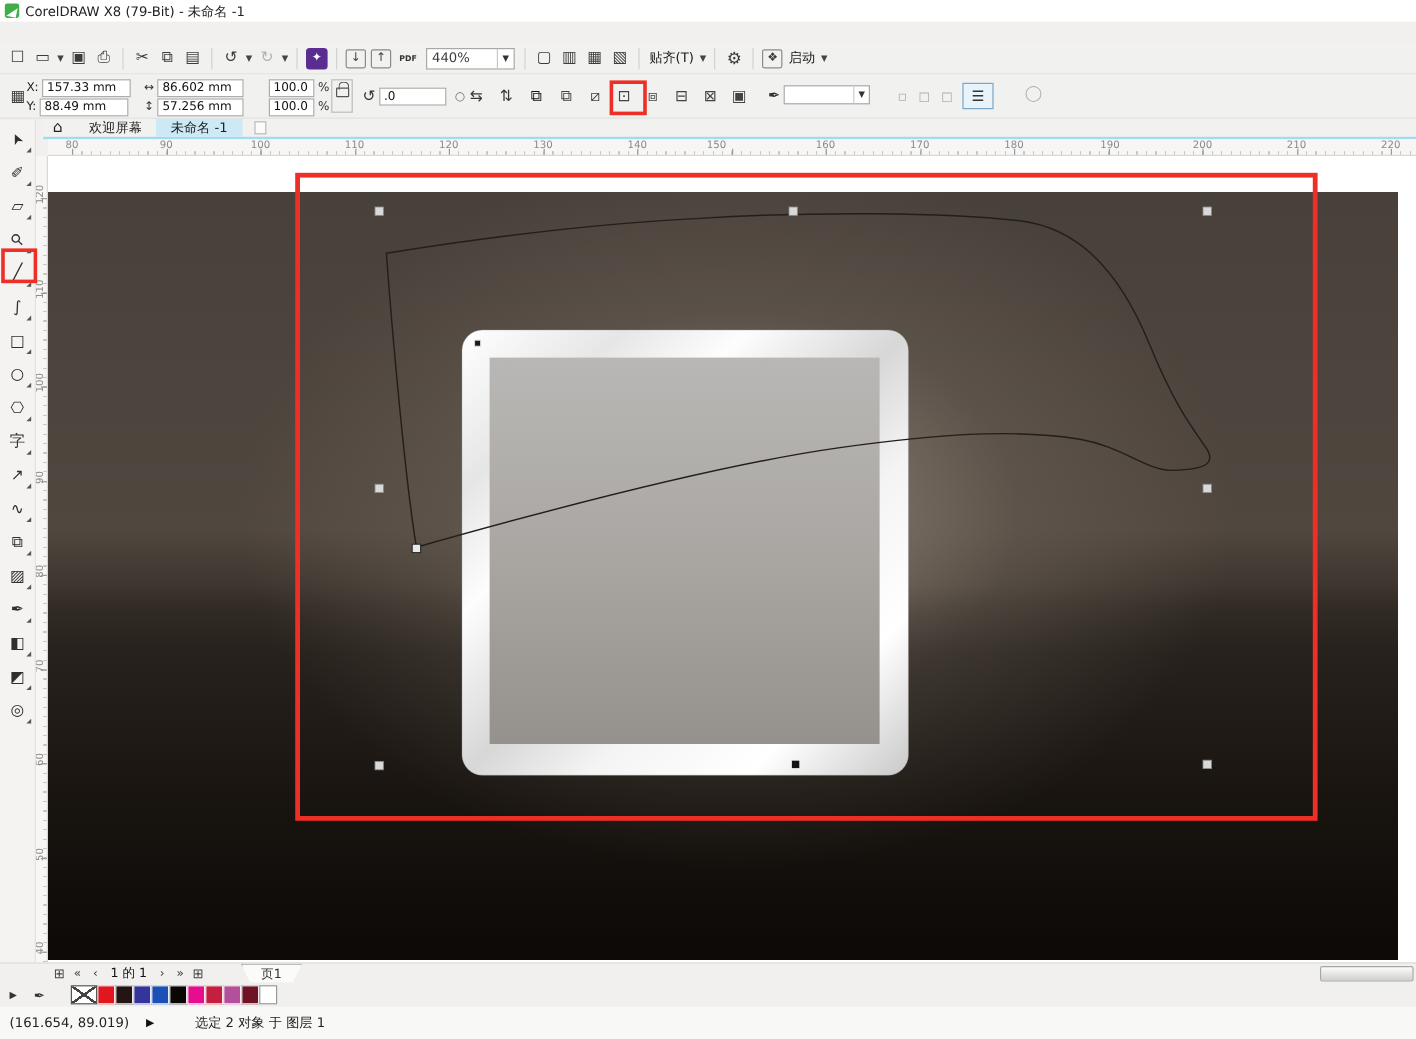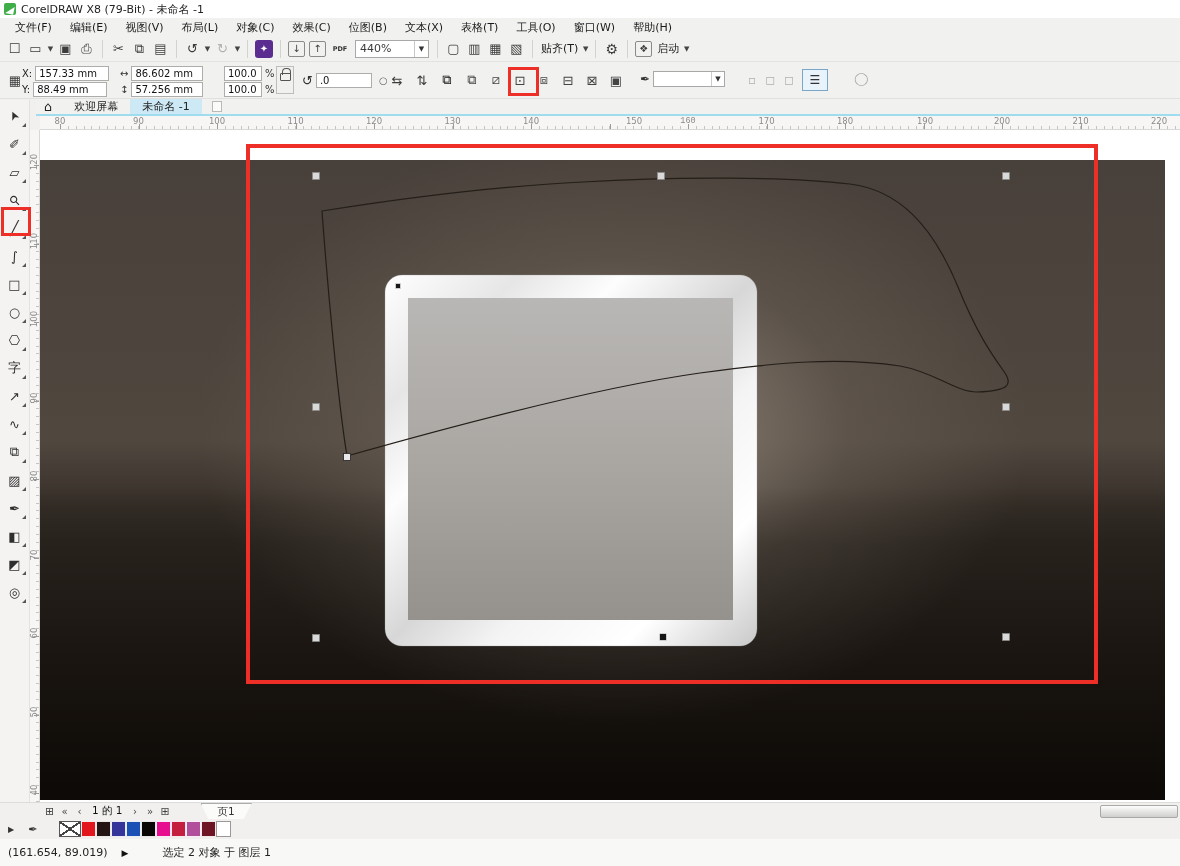--- a/index.html
+++ b/index.html
@@ -113,34 +113,20 @@
 </head>
 <body>
 
 <div id="app" data-name="coreldraw-window">
 
   <div class="titlebar" data-name="titlebar">
     <span class="applogo" data-name="app-logo-icon"></span>
     <span data-name="window-title">CorelDRAW X8 (79-Bit) - 未命名 -1</span>
   </div>
 
-  <nav class="menubar" id="menubar" data-name="menubar">
-      <span class="menu-item" data-name="menu-file">文件(F)</span>
-      <span class="menu-item" data-name="menu-edit">编辑(E)</span>
-      <span class="menu-item" data-name="menu-view">视图(V)</span>
-      <span class="menu-item" data-name="menu-layout">布局(L)</span>
-      <span class="menu-item" data-name="menu-object">对象(C)</span>
-      <span class="menu-item" data-name="menu-effects">效果(C)</span>
-      <span class="menu-item" data-name="menu-bitmaps">位图(B)</span>
-      <span class="menu-item" data-name="menu-text">文本(X)</span>
-      <span class="menu-item" data-name="menu-table">表格(T)</span>
-      <span class="menu-item" data-name="menu-tools">工具(O)</span>
-      <span class="menu-item" data-name="menu-window">窗口(W)</span>
-      <span class="menu-item" data-name="menu-help">帮助(H)</span>
-    </nav>
 
   <div class="toolbar" id="toolbar" data-name="standard-toolbar">
       <span class="tb-btn" data-name="new-document-icon">☐</span>
       <span class="tb-btn" data-name="open-icon">▭</span>
       <span class="tb-dd" data-name="open-dropdown-icon">▼</span>
       <span class="tb-btn" data-name="save-icon">▣</span>
       <span class="tb-btn" data-name="print-icon">⎙</span>
       <span class="tb-sep" data-name="toolbar-separator"></span>
       <span class="tb-btn" data-name="cut-icon">✂</span>
       <span class="tb-btn" data-name="copy-icon">⧉</span>
@@ -267,23 +253,23 @@
       <span class="num" data-name="ruler-number" style="left: 177px;">100</span>
       <span class="tick" data-name="ruler-tick" style="left: 177px;"></span>
       <span class="num" data-name="ruler-number" style="left: 255.5px;">110</span>
       <span class="tick" data-name="ruler-tick" style="left: 255.5px;"></span>
       <span class="num" data-name="ruler-number" style="left: 334px;">120</span>
       <span class="tick" data-name="ruler-tick" style="left: 334px;"></span>
       <span class="num" data-name="ruler-number" style="left: 412.5px;">130</span>
       <span class="tick" data-name="ruler-tick" style="left: 412.5px;"></span>
       <span class="num" data-name="ruler-number" style="left: 491px;">140</span>
       <span class="tick" data-name="ruler-tick" style="left: 491px;"></span>
-      <span class="num" data-name="ruler-number" style="left: 594px;">150</span>
+      <span class="num" data-name="ruler-number" style="left: 557px;">150</span>
       <span class="tick" data-name="ruler-tick" style="left: 569.5px;"></span>
-      <span class="num" data-name="ruler-number" style="left: 648px; font-family: Liberation Mono, monospace;">160</span>
+      <span class="num" data-name="ruler-number" style="left: 648px;">160</span>
       <span class="tick" data-name="ruler-tick" style="left: 648px;"></span>
       <span class="num" data-name="ruler-number" style="left: 726.5px;">170</span>
       <span class="tick" data-name="ruler-tick" style="left: 726.5px;"></span>
       <span class="num" data-name="ruler-number" style="left: 805px;">180</span>
       <span class="tick" data-name="ruler-tick" style="left: 805px;"></span>
       <span class="num" data-name="ruler-number" style="left: 885px;">190</span>
       <span class="tick" data-name="ruler-tick" style="left: 883.5px;"></span>
       <span class="num" data-name="ruler-number" style="left: 962px;">200</span>
       <span class="tick" data-name="ruler-tick" style="left: 962px;"></span>
       <span class="num" data-name="ruler-number" style="left: 1040.5px;">210</span>

